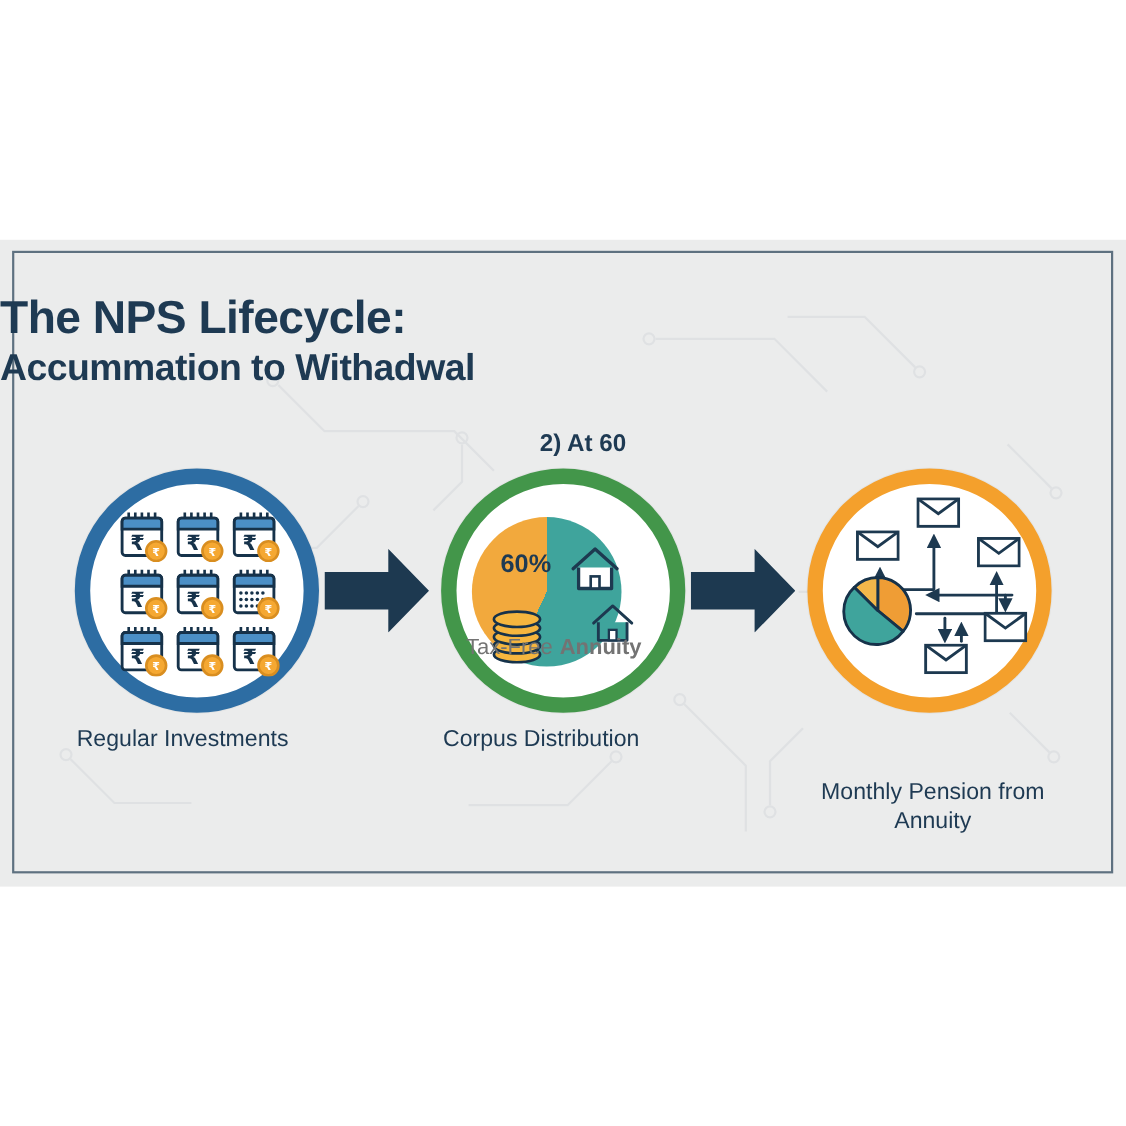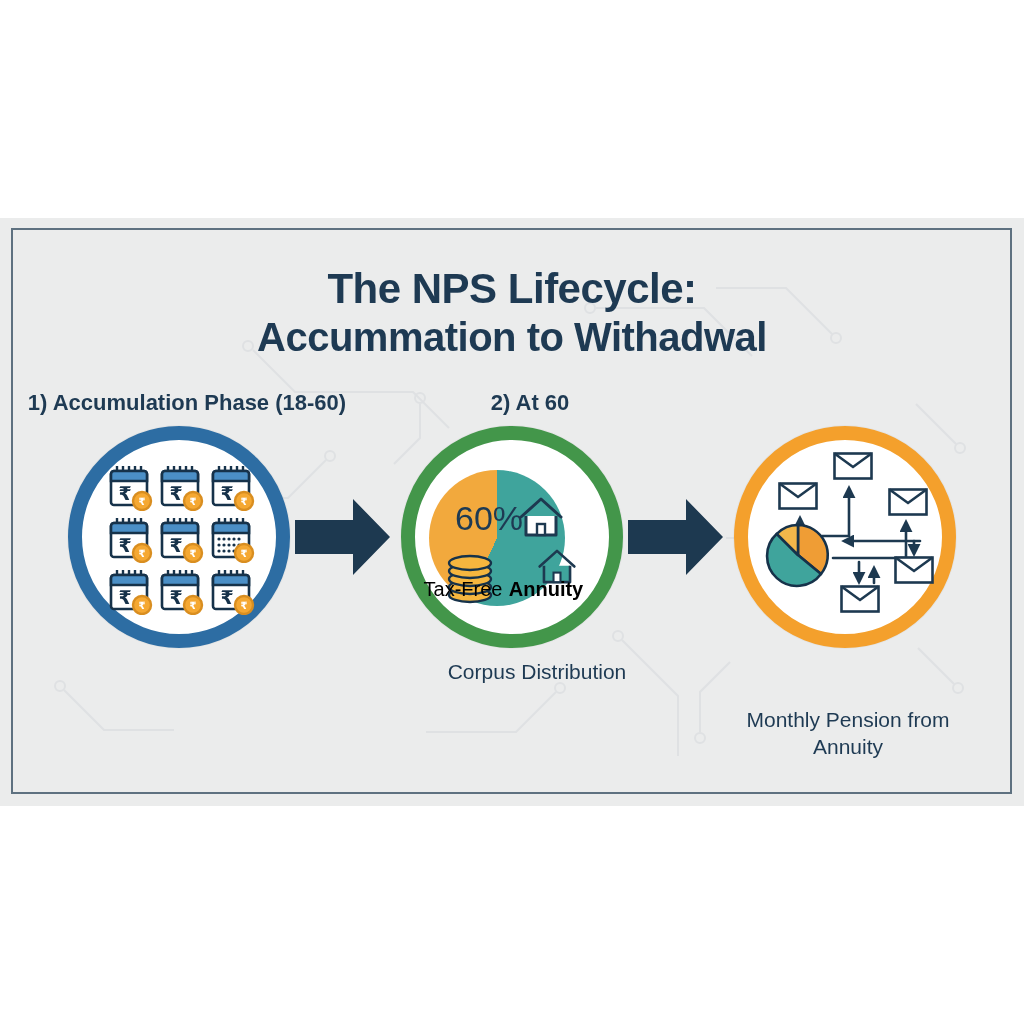--- a/index.html
+++ b/index.html
@@ -11,25 +11,25 @@
   .panel{
     position:absolute;left:0;top:218px;width:1024px;height:588px;
     background:#ebecec;
   }
   .panel-border{
     position:absolute;left:11px;top:10px;right:12px;bottom:12px;
     border:2px solid #5e7180;pointer-events:none;
   }
   .circuit-bg{position:absolute;left:0;top:0;width:100%;height:100%;}
   .title-block{
-    position:absolute;top:46px;left:0;width:100%;text-align:center;
+    position:absolute;top:46px;left:0;width:100%;
     color:#1e3a53;font-weight:bold;line-height:1.18;letter-spacing:-0.5px;
   }
   .title-line1{font-size:42px;}
-  .title-line2{font-size:40px;}
+  .title-line2{font-size:34px;}
   .section-header{
     position:absolute;top:172px;color:#1e3a53;font-weight:bold;font-size:22px;
     text-align:center;white-space:nowrap;
   }
   .hdr-1{left:187px;transform:translateX(-50%);}
   .hdr-2{left:530px;transform:translateX(-50%);}
   .hdr-3{left:846px;transform:translateX(-50%);}
   .phase-circle{
     position:absolute;top:208px;width:194px;height:194px;border-radius:50%;
     background:#ffffff;border:14px solid #999;
@@ -42,41 +42,41 @@
     position:absolute;left:109px;top:247px;width:146px;height:150px;
     display:flex;flex-wrap:wrap;gap:4px 6px;align-content:space-between;
     justify-content:space-between;
   }
   .calendar-grid svg{width:44px;height:46px;display:block;}
   .pie2{
     position:absolute;left:429px;top:252px;width:136px;height:136px;border-radius:50%;
     background:conic-gradient(#3fa49c 0deg 205deg,#f2a93d 205deg 360deg);
   }
   .pie2-percent{
-    position:absolute;left:455px;top:281px;font-size:34px;font-weight:normal;color:#1e3a53;
+    position:absolute;left:455px;top:281px;font-size:23px;font-weight:bold;color:#1e3a53;
   }
   .house-1{position:absolute;left:518px;top:278px;width:46px;height:42px;}
   .house-2{position:absolute;left:537px;top:330px;width:40px;height:37px;}
   .coin-stack{position:absolute;left:445px;top:327px;width:50px;height:60px;}
   .pie2-label{
-    position:absolute;top:360px;font-size:20px;color:#000000;white-space:nowrap;
+    position:absolute;top:360px;font-size:20px;color:#737373;white-space:nowrap;
     transform:translateX(-50%);
   }
   .lbl-taxfree{left:463px;}
   .lbl-annuity{left:546px;font-weight:bold;}
   .circle3-art{position:absolute;left:748px;top:222px;width:194px;height:194px;}
   .flow-arrow{position:absolute;top:281px;width:95px;height:76px;}
   .arrow-1{left:295px;}
   .arrow-2{left:628px;}
   .caption{
     position:absolute;top:440px;color:#1e3a53;font-size:21px;text-align:center;
     line-height:1.3;transform:translateX(-50%);
   }
   .cap-1{left:166px;width:220px;}
-  .cap-2{left:537px;width:300px;}
+  .cap-2{left:492px;width:300px;}
   .cap-3{left:848px;width:230px;margin-top:48px;}
 </style>
 </head>
 <body>
 
 <svg width="0" height="0" style="position:absolute">
   <defs>
     <symbol id="calendar-rupee" viewBox="0 0 44 46">
       <g stroke="#16324a" stroke-width="2.4" fill="none">
         <line x1="8" y1="1" x2="8" y2="8"></line>
@@ -166,21 +166,20 @@
     </g>
   </svg>
 
   <div class="panel-border"></div>
 
   <div class="title-block">
     <div class="title-line1">The NPS Lifecycle:</div>
     <div class="title-line2">Accummation to Withadwal</div>
   </div>
 
-  <div class="section-header hdr-1">1) Accumulation Phase (18-60)</div>
   <div class="section-header hdr-2">2) At 60</div>
 
   <div class="phase-circle circle-1" style="border-color: rgb(45, 109, 163);"></div>
   <div class="calendar-grid">
       <svg viewBox="0 0 44 46">
         <use href="#calendar-rupee"></use>
       </svg>
       <svg viewBox="0 0 44 46">
         <use href="#calendar-rupee"></use>
       </svg>
@@ -255,20 +254,21 @@
       <path d="M50,115 L28.8,93.8 A30,30 0 0 1 50,85 Z" fill="#f3b74a"></path>
     </g>
 
     <use href="#sym-envelope" x="30" y="42" width="40" height="28"></use>
     <use href="#sym-envelope" x="85" y="12" width="40" height="28"></use>
     <use href="#sym-envelope" x="140" y="48" width="40" height="28"></use>
     <use href="#sym-envelope" x="146" y="116" width="40" height="28"></use>
     <use href="#sym-envelope" x="92" y="145" width="40" height="28"></use>
   </svg>
 
+  <div class="caption cap-1">Regular Investments</div>
   <div class="caption cap-2">Corpus Distribution</div>
   <div class="caption cap-3">Monthly Pension from Annuity</div>
 </div>
 
 <style>
   
   .house-1 .house-body, .house-1 use{fill:#ffffff;}
   .house-2 use{fill:#3fa49c;}
 </style>
 

